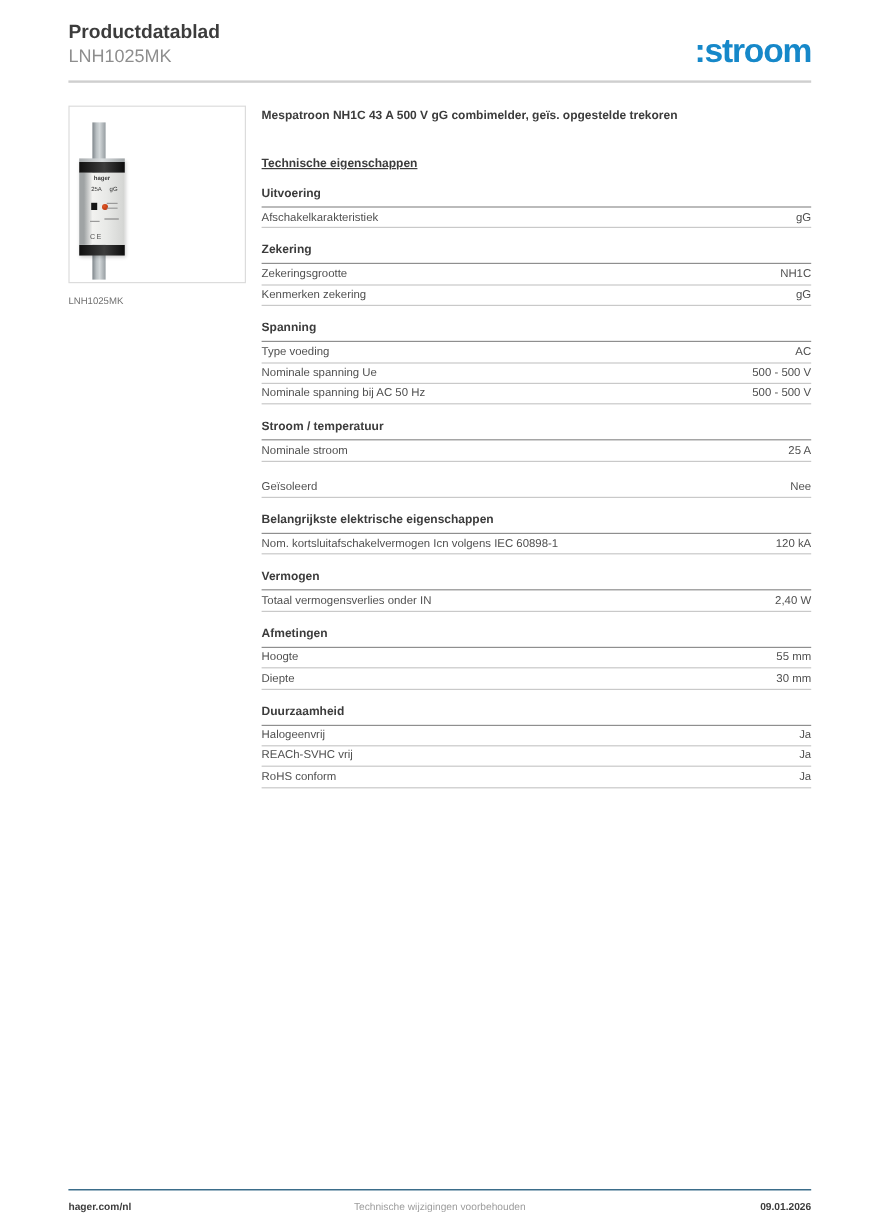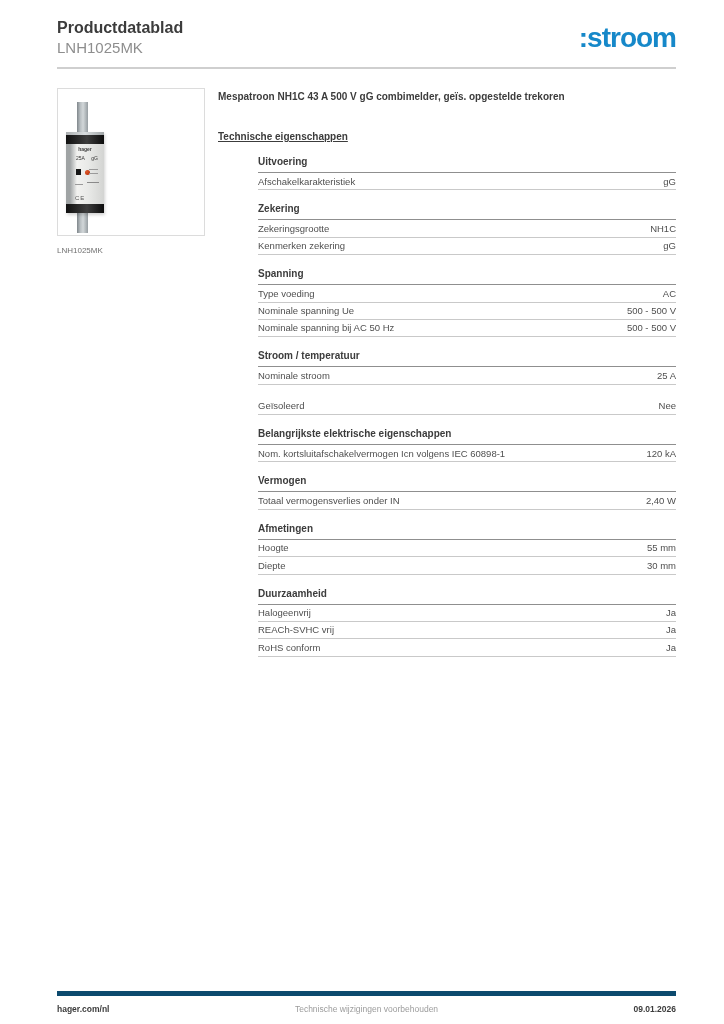--- a/index.html
+++ b/index.html
@@ -9,21 +9,21 @@
     --row-ink:#4f4f4f;
     --rule-light:#c9c9c9;
     --rule-dark:#8f8f8f;
   }
   *{box-sizing:border-box;}
   html,body{margin:0;padding:0;background:#ffffff;}
   body{font-family:"Liberation Sans", sans-serif;}
   .page{position:relative;width:724px;height:1024px;background:#fff;overflow:hidden;}
 
   
-  .header{position:absolute;left:57px;right:48px;top:18px;display:flex;justify-content:space-between;align-items:flex-start;}
+  .header{position:absolute;left:57px;right:48px;top:18px;display:flex;justify-content:space-between;align-items:flex-end;}
   .doc-title{font-size:16px;font-weight:bold;color:var(--ink);line-height:1.2;}
   .doc-subtitle{font-size:15px;color:#8e8e8e;line-height:1.2;margin-top:2px;}
   .logo{color:var(--brand-blue);font-size:28px;font-weight:bold;letter-spacing:-1px;line-height:1;margin-top:6px;}
   .header-rule{position:absolute;left:57px;right:48px;top:67px;height:2px;background:#cfcfcf;}
 
   
   .content{position:absolute;left:57px;right:48px;top:88px;display:flex;}
   .left-col{width:161px;flex:none;}
   .right-col{flex:1;min-width:0;}
 
@@ -44,30 +44,30 @@
   .tiny-a{position:absolute;right:6px;top:25px;width:9px;height:1px;background:#9a9a9a;}
   .tiny-b{position:absolute;right:6px;top:29px;width:9px;height:1px;background:#9a9a9a;}
   .tiny-c{position:absolute;right:5px;top:38px;width:12px;height:1px;background:#8a8a8a;}
   .tiny-d{position:absolute;left:9px;top:40px;width:8px;height:1px;background:#9a9a9a;}
   .fuse-ce{position:absolute;left:9px;bottom:3px;font-size:6px;color:#555;line-height:1;letter-spacing:1px;}
   .photo-caption{margin-top:10px;font-size:8px;color:#707070;}
 
   
   .product-title{font-size:10px;font-weight:bold;color:var(--ink);margin:2px 0 0;line-height:1.3;}
   .tech-heading{font-size:10px;font-weight:bold;color:var(--ink);margin:28px 0 0;line-height:1.2;text-decoration:underline;}
-  .spec-section{margin-top:13px;margin-left:40px;}
+  .spec-section{margin-top:13px;}
   .section-name{font-size:10px;font-weight:bold;color:var(--ink);padding-bottom:4px;border-bottom:1px solid var(--rule-dark);line-height:1.2;}
   .spec-row{display:flex;justify-content:space-between;align-items:baseline;gap:8px;
             padding:2.5px 0 2px;border-bottom:1px solid var(--rule-light);
             font-size:9.5px;color:var(--row-ink);line-height:1.25;}
   .row-label{text-align:center;}
   .row-value{text-align:right;white-space:nowrap;}
 
   
-  .footer{position:absolute;left:57px;right:48px;top:991px;border-top:5px solid #0c4a6e;
+  .footer{position:absolute;left:57px;right:48px;top:991px;border-top:1px solid #0c4a6e;
           padding-top:8px;font-size:8.5px;}
   .footer-inner{position:relative;display:flex;justify-content:space-between;align-items:baseline;}
   .footer-left{font-weight:bold;color:var(--ink);}
   .footer-center{position:absolute;left:50%;transform:translateX(-50%);color:#9c9c9c;}
   .footer-right{font-weight:bold;color:var(--ink);}
 </style>
 </head>
 <body>
 
 <div class="page">

